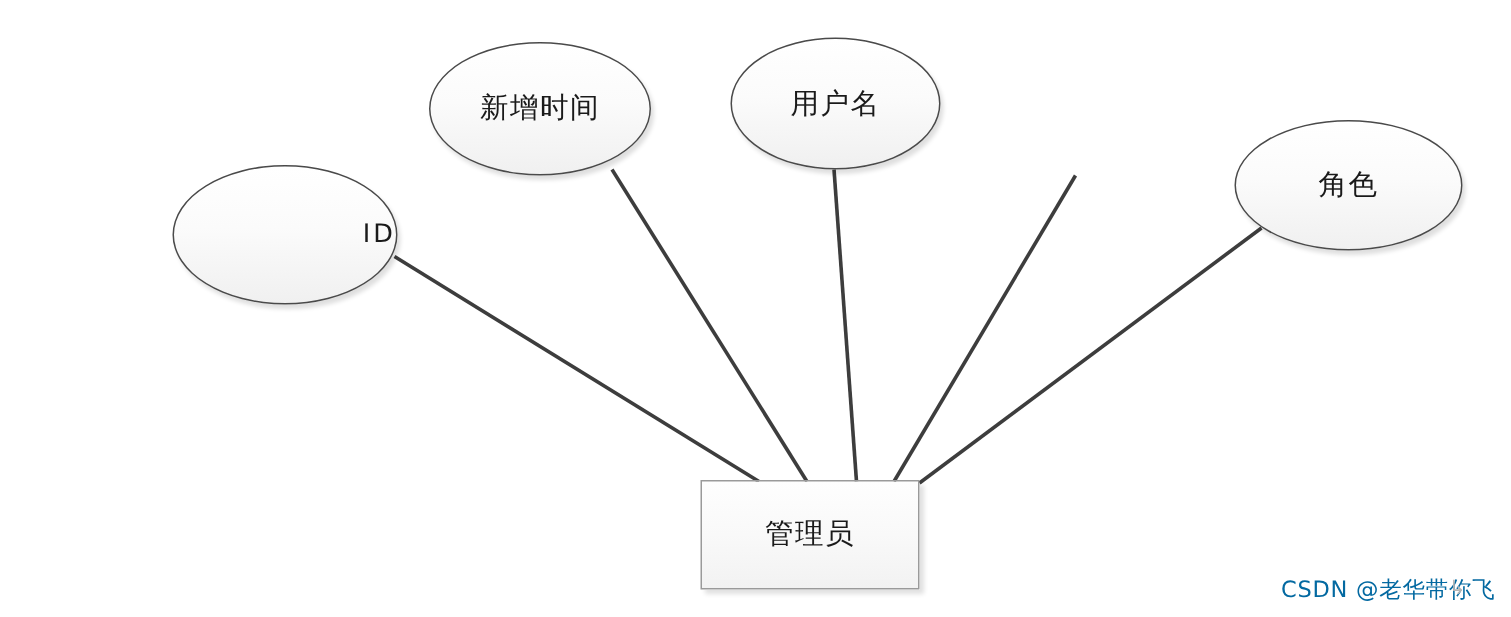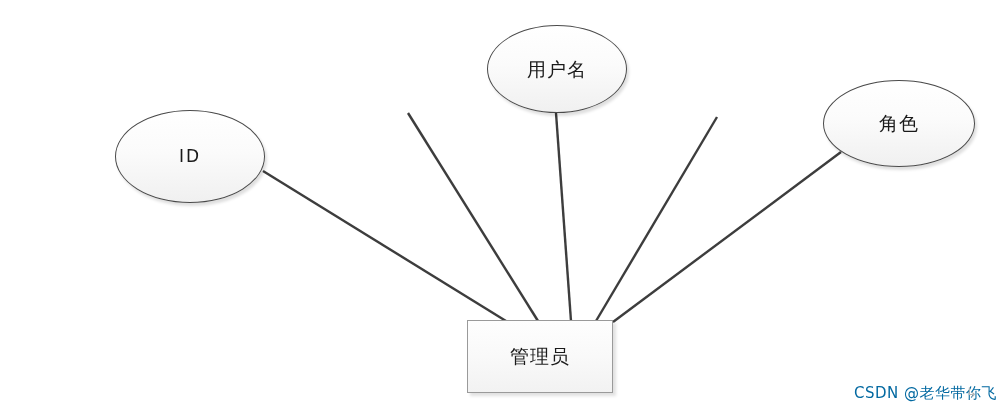--- a/index.html
+++ b/index.html
@@ -97,24 +97,27 @@
   <svg id="connectors" viewBox="0 0 1007 411" width="1007" height="411" xmlns="http://www.w3.org/2000/svg">
     <g id="connector-group" stroke-linecap="butt">
         <line x1="263" y1="171" x2="506" y2="321" stroke="#3d3d3d" stroke-width="2.4"></line>
         <line x1="408" y1="113" x2="538" y2="321" stroke="#3d3d3d" stroke-width="2.4"></line>
         <line x1="556" y1="113" x2="571" y2="321" stroke="#3d3d3d" stroke-width="2.4"></line>
         <line x1="717" y1="117" x2="596" y2="321" stroke="#3d3d3d" stroke-width="2.4"></line>
         <line x1="841" y1="152" x2="613" y2="322" stroke="#3d3d3d" stroke-width="2.4"></line>
       </g>
   </svg>
 
-  <div class="node attribute-ellipse" style="left: 115px; top: 110px; width: 150px; height: 93px;">
+  <div class="node attribute-ellipse" style="left: 115px; top: 110px; width: 150px; height: 93px; justify-content: flex-end;">
     <span class="node-label label-latin">ID</span>
   </div>
 
+  <div class="node attribute-ellipse" style="left: 286px; top: 28px; width: 148px; height: 89px;">
+    <span class="node-label">新增时间</span>
+  </div>
 
   <div class="node attribute-ellipse" style="left: 487px; top: 25px; width: 140px; height: 88px;">
     <span class="node-label">用户名</span>
   </div>
 
 
   <div class="node attribute-ellipse" style="left: 823px; top: 80px; width: 152px; height: 87px;">
     <span class="node-label">角色</span>
   </div>
 

